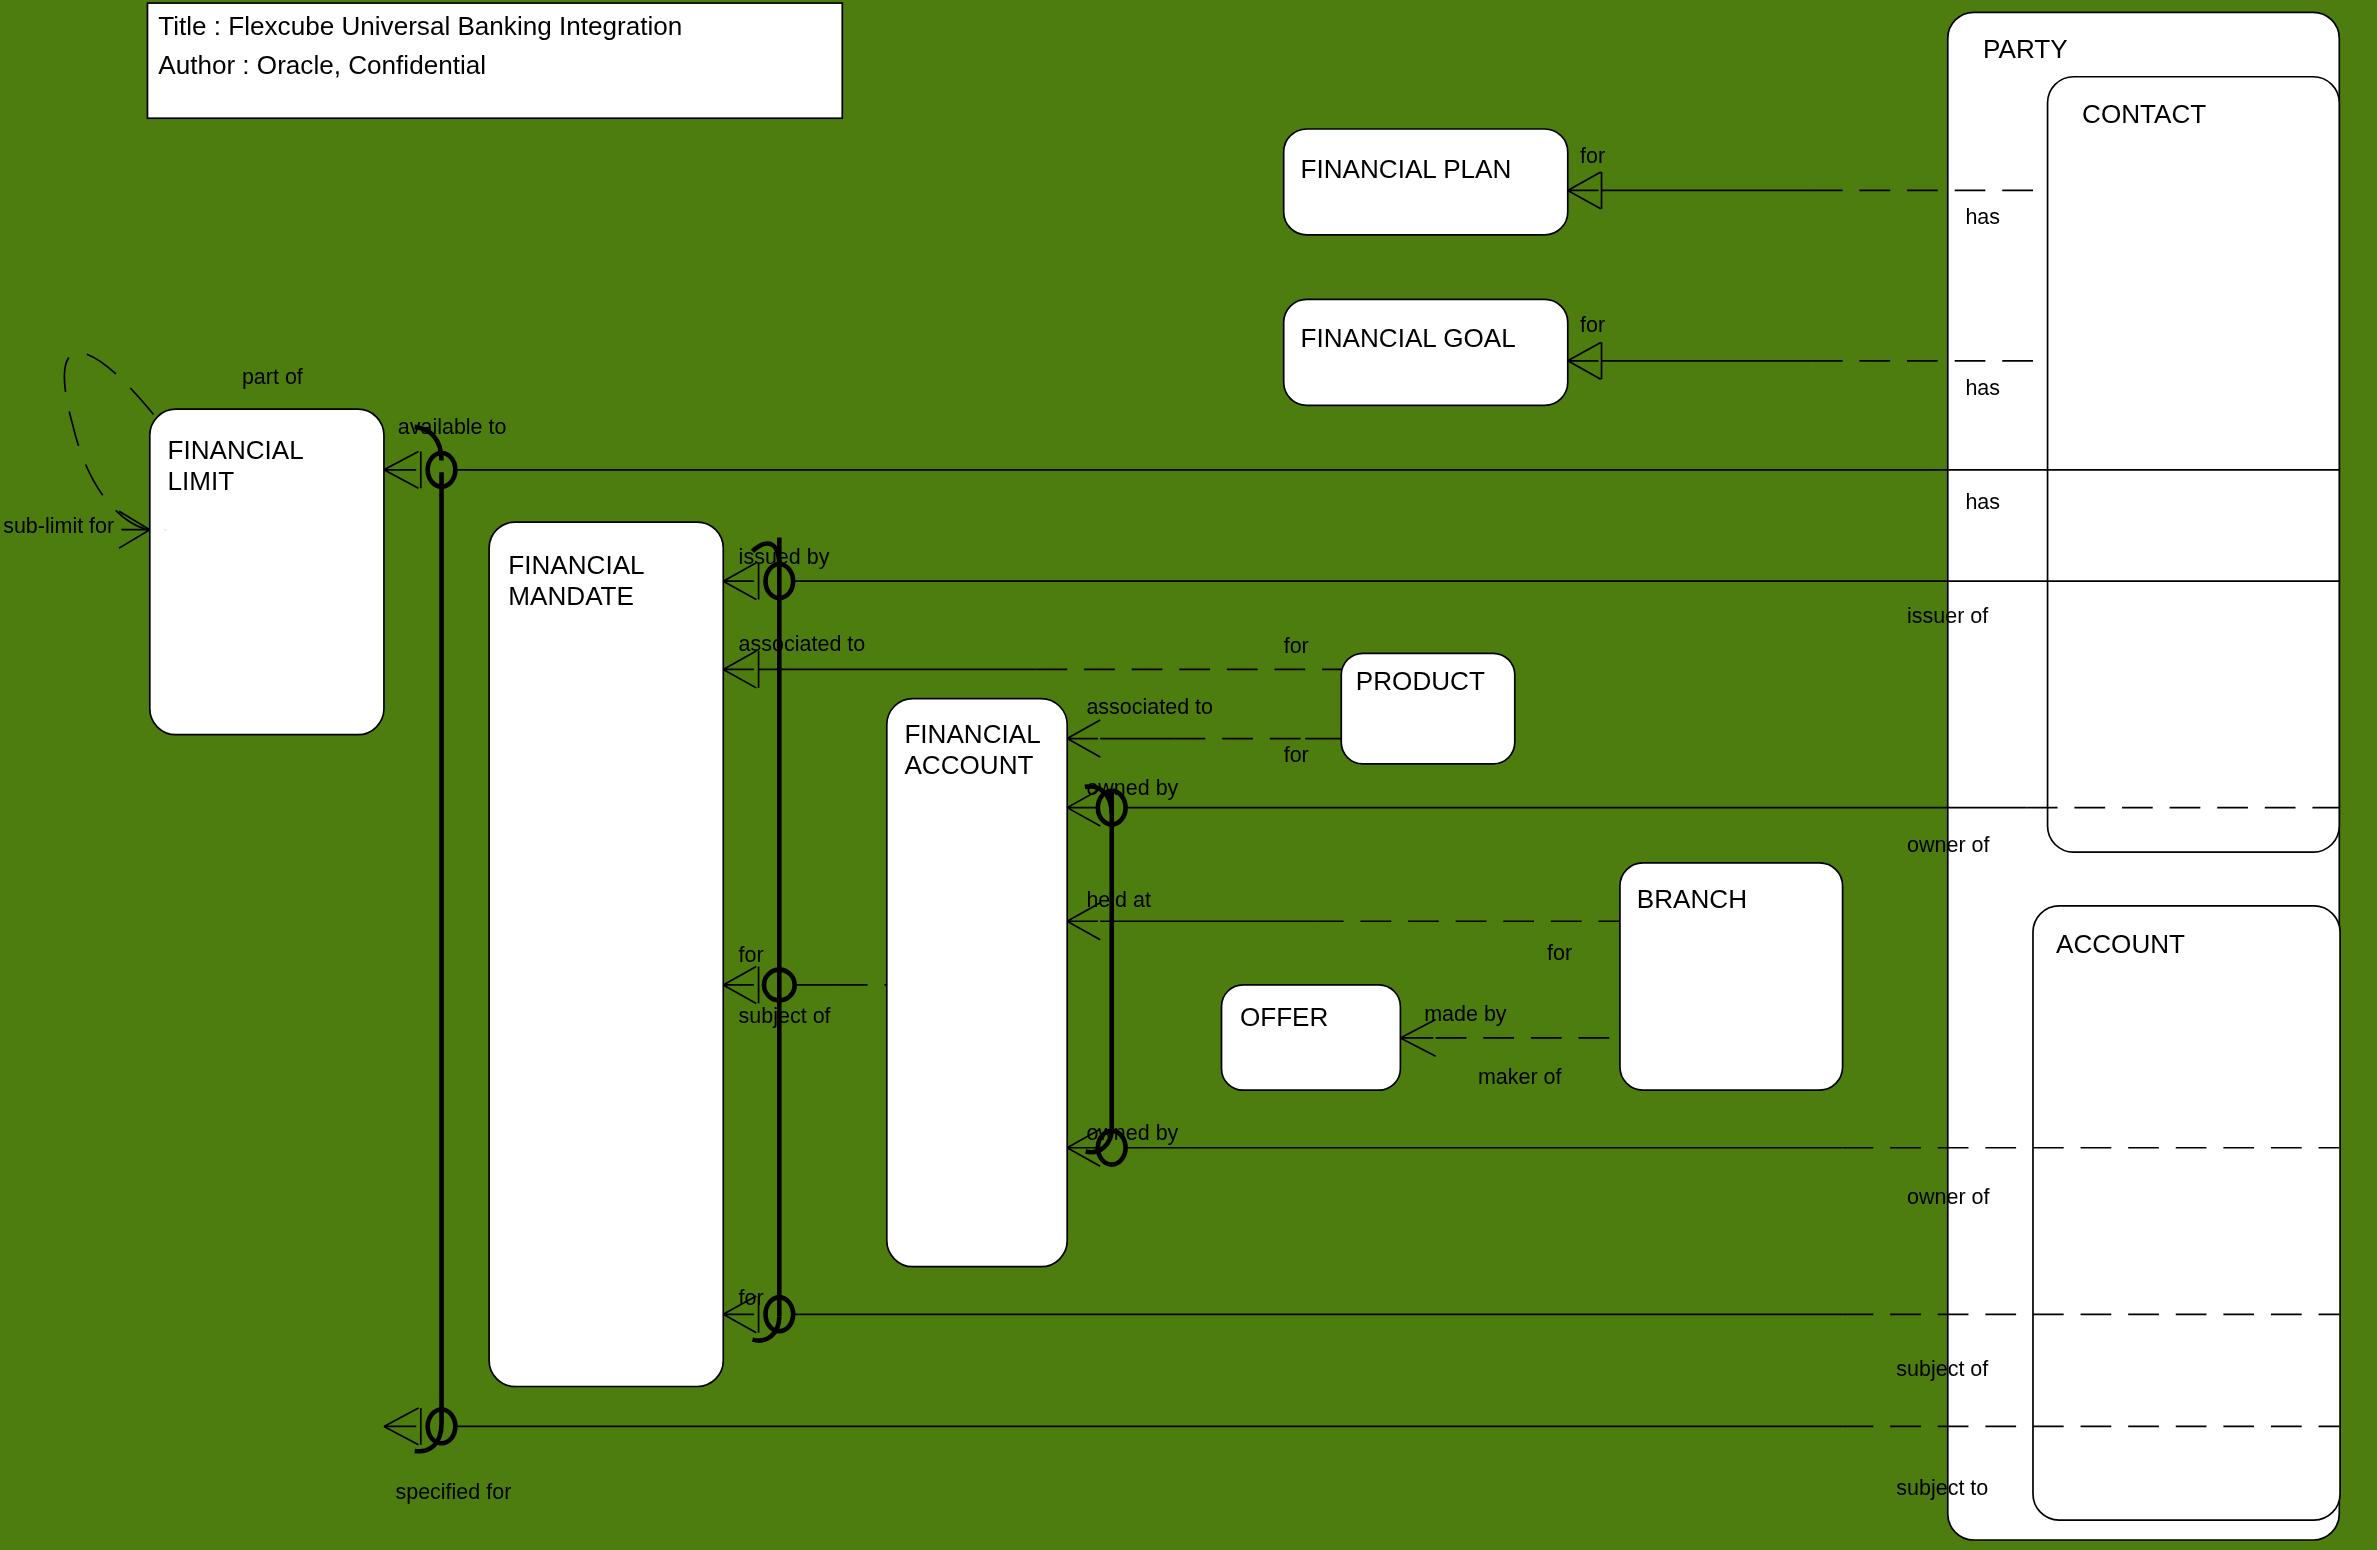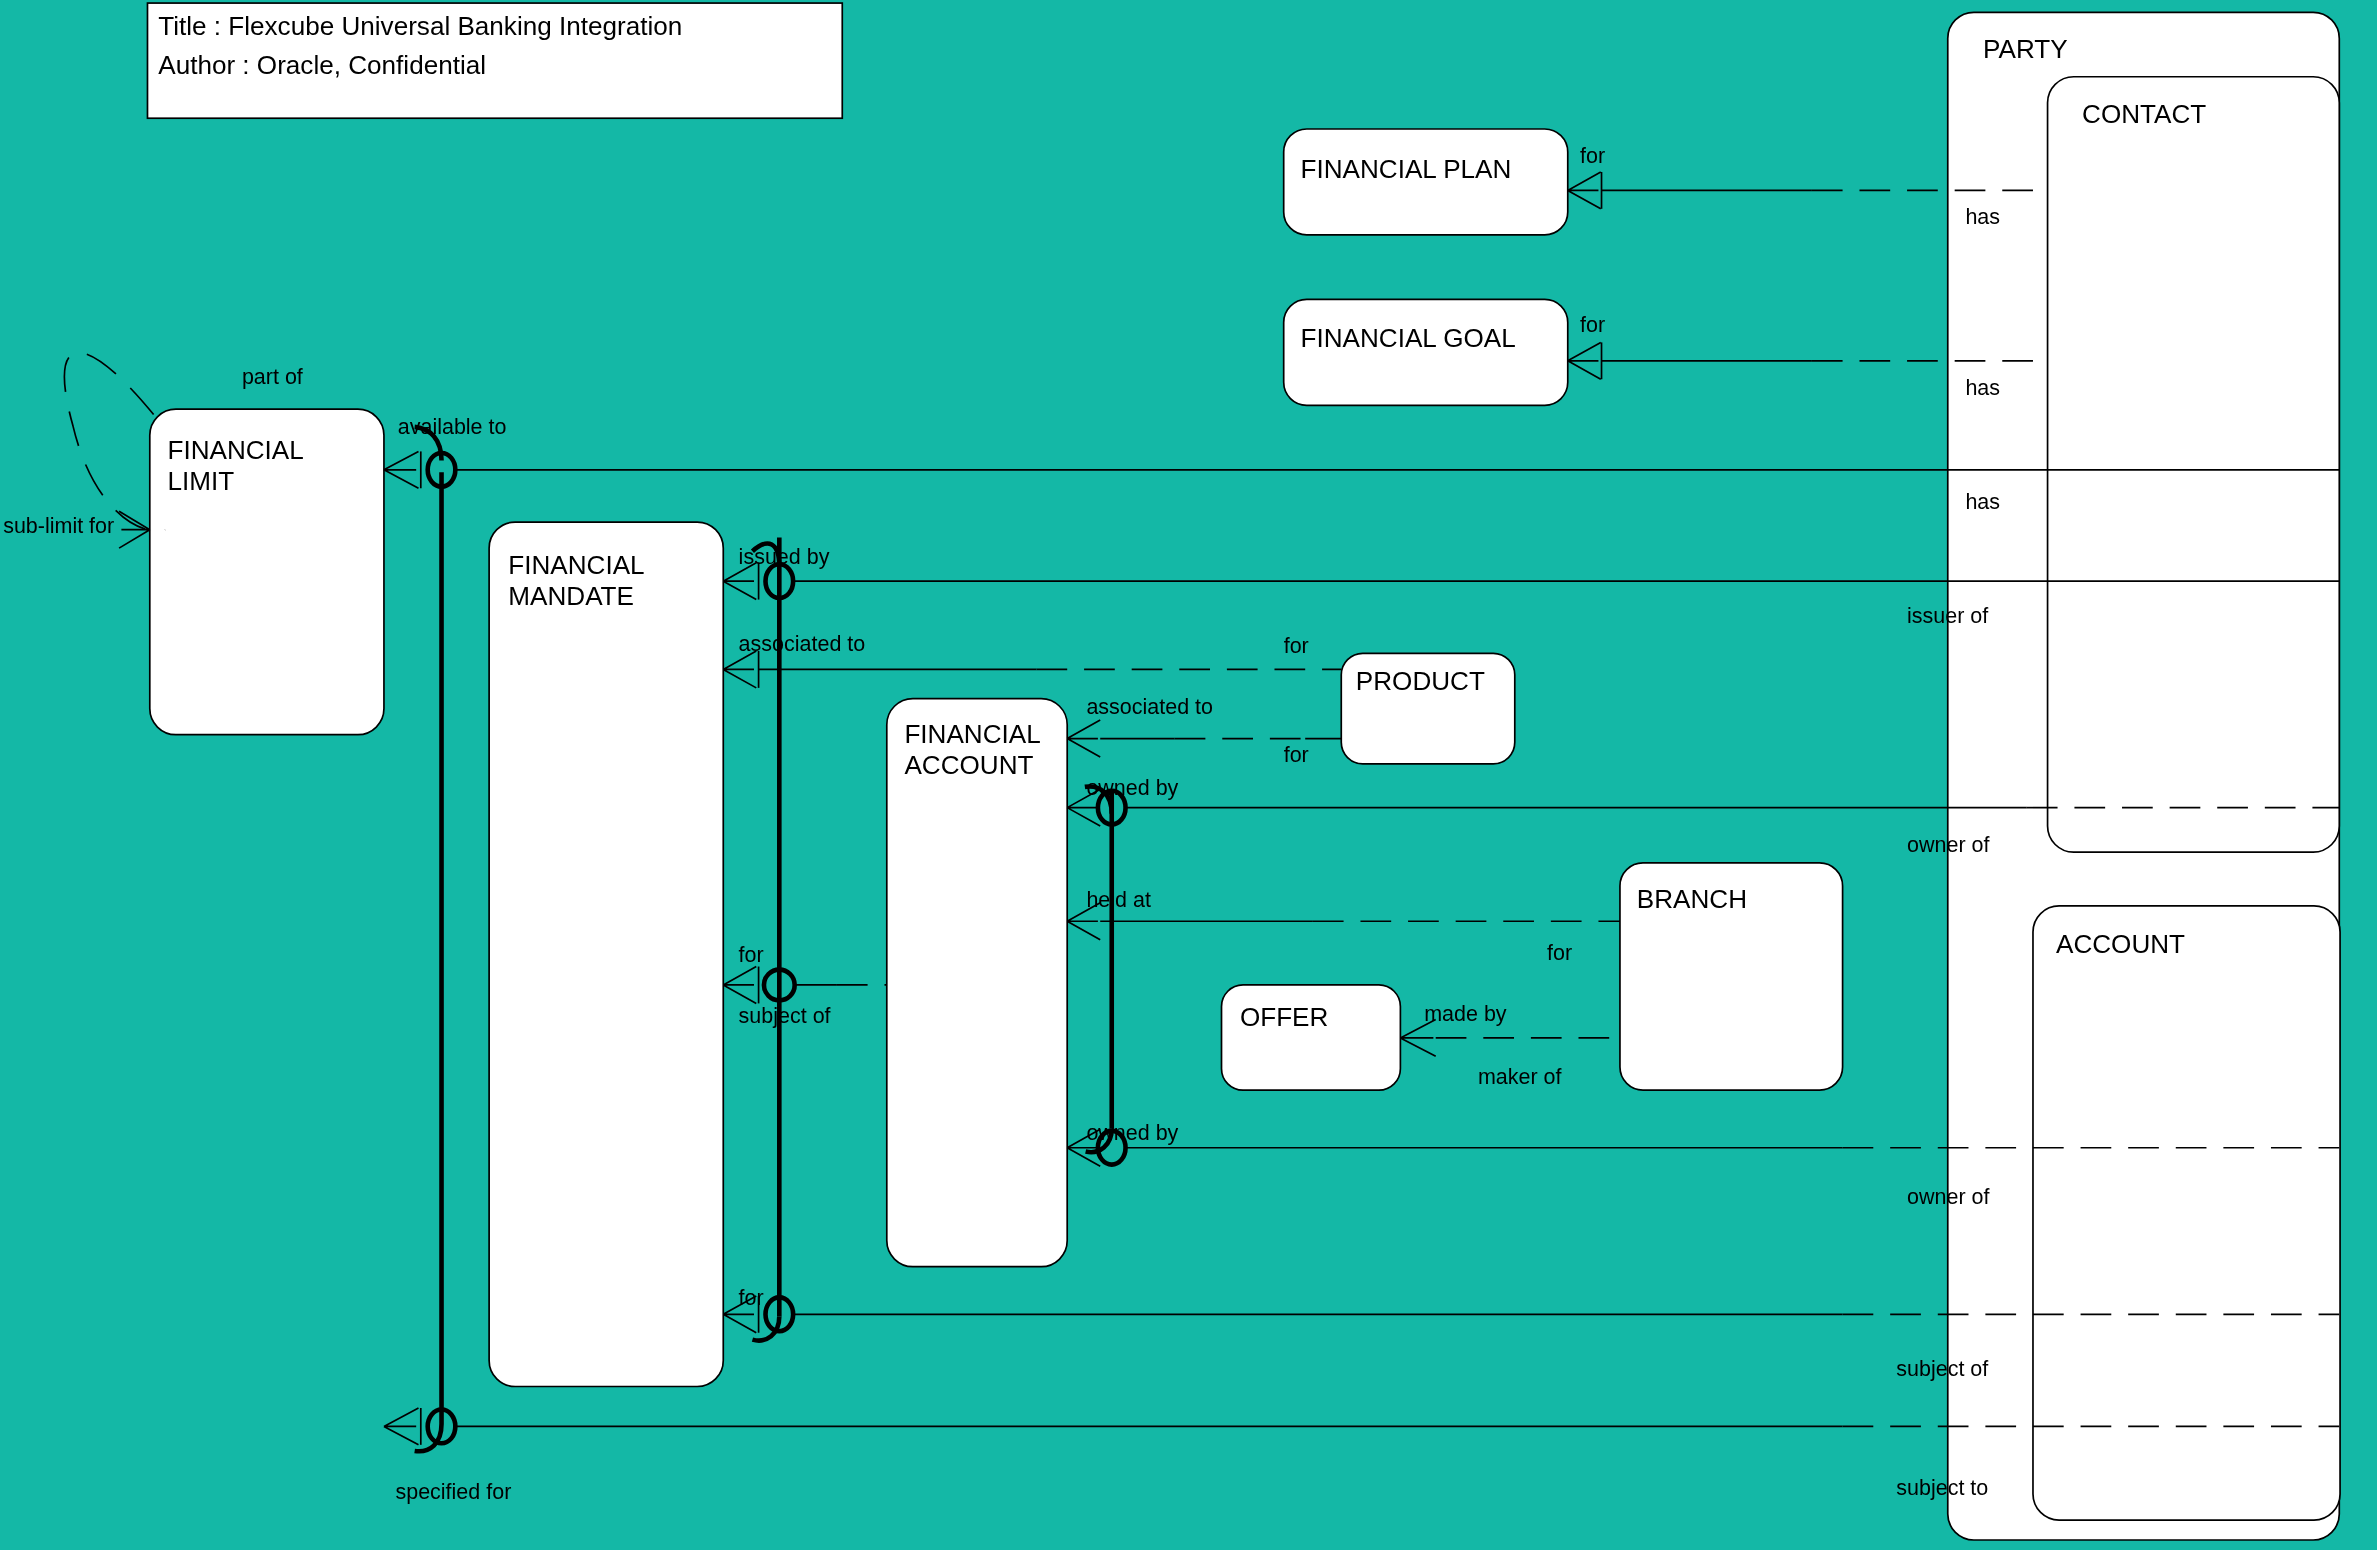--- a/index.html
+++ b/index.html
@@ -1,17 +1,17 @@
 <!DOCTYPE html>
 <html style="font-size:12.3px"><head>
 <meta charset="utf-8">
 <style>
   html,body{margin:0;padding:0;background:#ffffff;}
   body{font-family:"Liberation Sans",sans-serif;}
-  #canvas{position:relative;width:2377px;height:1550px;background:#14b8a6;overflow:hidden;}
+  #canvas{position:relative;width:2377px;height:1550px;background:#4d7c0f;overflow:hidden;}
   svg{position:absolute;left:0;top:0;width:2377px;height:1550px;}
   .ent-label{font-family:"Liberation Sans",sans-serif;font-size:34px;fill:#000;}
   .rel-label{font-family:"Liberation Sans",sans-serif;font-size:28px;fill:#000;}
   .title-txt{font-family:"Liberation Sans",sans-serif;font-size:34px;fill:#000;}
   .ent-box{fill:#ffffff;stroke:#000000;stroke-width:2.2;}
   .ent-box-inner{fill:#ffffff;stroke:#000000;stroke-width:2.2;}
   .title-box{fill:#ffffff;stroke:#000000;stroke-width:2.2;}
   .ln{stroke:#000000;stroke-width:2.2;fill:none;}
   .ln-dash{stroke:#000000;stroke-width:2.2;fill:none;stroke-dasharray:40 22;}
   .arc{stroke:#000000;stroke-width:6;fill:none;}

